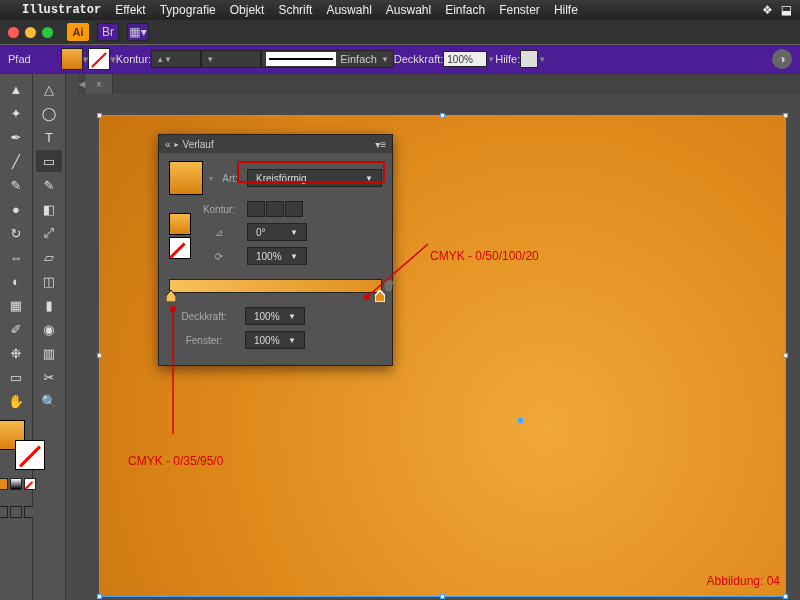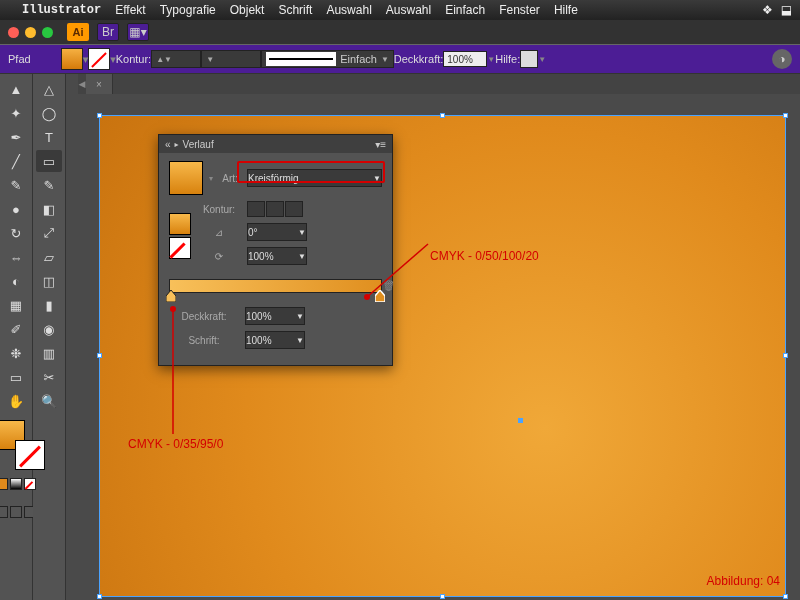--- a/index.html
+++ b/index.html
@@ -58,21 +58,21 @@
   .handle { position:absolute; width:5px; height:5px; background:#fff; border:1px solid #4aa3ff; }
   
   
   .panel { position:absolute; width:235px; background:#535353; border:1px solid #222; box-shadow:0 4px 12px rgba(0,0,0,0.5); font-size:10px; color:#ccc; }
   .panel-head { height:18px; background:#3f3f3f; display:flex; align-items:center; padding:0 6px; gap:4px; }
   .panel-head .chev { font-size:8px; }
   .panel-head .menu { margin-left:auto; font-size:10px; }
   .panel-body { padding:8px 10px 10px; }
   .prow { display:flex; align-items:center; gap:6px; margin-bottom:6px; }
   .prow .plbl { width:44px; text-align:center; color:#aaa; }
-  .psel { height:18px; background:#3a3a3a; border:1px solid #222; flex:1; display:flex; align-items:center; padding:0 0; color:#ddd; }
+  .psel { height:18px; background:#3a3a3a; border:1px solid #222; flex:1; display:flex; align-items:center; padding:0 8px; color:#ddd; }
   .psel .arrow { margin-left:auto; font-size:8px; }
   .big-swatch { width:34px; height:34px; background:linear-gradient(#f7b84a,#d8820e); border:1px solid #000; }
   .grad-bar { position:relative; height:14px; background:linear-gradient(90deg,#f8c05a,#e08f1f); border:1px solid #222; margin:8px 0 14px; }
   .gstop { position:absolute; bottom:-10px; width:10px; height:12px; }
   .gstop svg { display:block; }
   .hl-red { position:absolute; border:2px solid #d40000; border-radius:2px; pointer-events:none; }
   .ann-line { stroke:#d40000; stroke-width:1.5; fill:none; }
   .ann-dot { fill:#d40000; }
   .ann-text { position:absolute; color:#d40000; font-size:12px; font-weight:500; }
   .trash { position:absolute; right:-14px; top:0; color:#888; font-size:10px; }
@@ -279,31 +279,31 @@
         <span class="trash">🗑</span>
       </div>
       <div class="prow">
           <span class="plbl" style="width:70px">Deckkraft:</span>
         <div class="psel" style="flex:0 0 60px">
             <span>100%</span>
             <span class="arrow">▼</span>
           </div>
       </div>
       <div class="prow">
-          <span class="plbl" style="width:70px">Schrift:</span>
+          <span class="plbl" style="width:70px">Fenster:</span>
         <div class="psel" style="flex:0 0 60px">
             <span>100%</span>
             <span class="arrow">▼</span>
           </div>
       </div>
     </div>
   </div>
 
   <svg style="position:absolute;left:0;top:0;width:100%;height:100%;pointer-events:none">
     <path d="M 289 203 L 350 150" class="ann-line"></path>
     <circle cx="289" cy="203" r="3" class="ann-dot"></circle>
     <path d="M 95 215 L 95 340" class="ann-line"></path>
     <circle cx="95" cy="215" r="3" class="ann-dot"></circle>
   </svg>
   <div class="ann-text" style="left:352px;top:155px">CMYK - 0/50/100/20</div>
-  <div class="ann-text" style="left:50px;top:343px">CMYK - 0/35/95/0</div>
+  <div class="ann-text" style="left:50px;top:360px">CMYK - 0/35/95/0</div>
   <div class="ann-text" style="right:20px;bottom:12px">Abbildung: 04</div>
 </div>
 
 </body></html>

